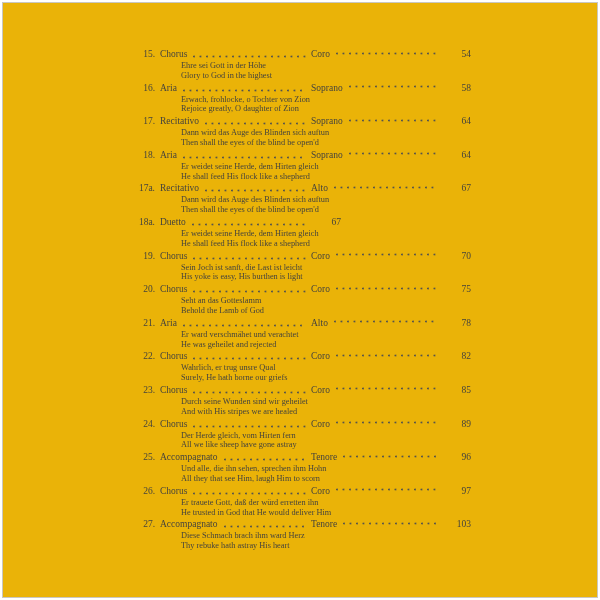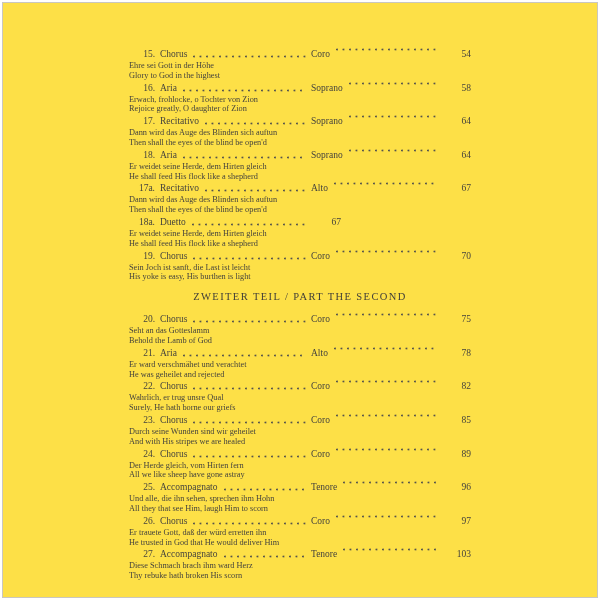--- a/index.html
+++ b/index.html
@@ -7,21 +7,21 @@
     padding: 0;
     background: #ffffff;
     font-family: "Liberation Serif", "DejaVu Serif", serif;
   }
   .sheet {
     box-sizing: border-box;
     width: 596px;
     height: 596px;
     margin: 2px;
     border: 1px solid #c9c7c1;
-    background: #fde047;
+    background: #eab308;
     overflow: hidden;
     color: #45433d;
   }
   .content {
     width: 342px;
     margin: 0 auto;
     padding-top: 45px;
   }
   .entry { margin-bottom: 1px; }
   .row {
@@ -39,39 +39,40 @@
   }
   .cell-label {
     flex: 0 0 151px;
     display: flex;
     align-items: flex-end;
     min-width: 0;
   }
   .cell-voice {
     flex: 1 1 auto;
     display: flex;
-    align-items: flex-start;
+    align-items: center;
     min-width: 0;
   }
   .label, .voice { white-space: nowrap; }
   .leader {
     flex: 1 1 12px;
     min-width: 10px;
     height: 3px;
     margin: 0 5px 2px 6px;
     background-image: radial-gradient(circle at 1px 1.5px, #55534c 0.9px, rgba(0,0,0,0) 1.2px);
     background-size: 6.5px 3px;
     background-repeat: repeat-x;
     background-position: left bottom;
   }
   .pagenum {
     flex: 0 0 30px;
     text-align: right;
   }
   .sub {
+    margin-left: 52px;
     font-size: 8.3px;
     line-height: 9.8px;
     white-space: nowrap;
   }
   .sub.en { }
   .heading {
     text-align: center;
     font-size: 10.5px;
     letter-spacing: 1.4px;
     margin: 9px 0 11px 0;
@@ -192,21 +193,20 @@
       <span class="cell-voice">
         <span class="voice">Coro</span>
         <span class="leader"></span>
       </span>
       <span class="pagenum">70</span>
     </div>
     <div class="sub de">Sein Joch ist sanft, die Last ist leicht</div>
     <div class="sub en">His yoke is easy, His burthen is light</div>
   </div>
 
-  <div class="heading">ZWEITER TEIL / PART THE SECOND</div>
 
   <div class="entry">
     <div class="row">
       <span class="num">20.</span>
       <span class="cell-label">
         <span class="label">Chorus</span>
         <span class="leader"></span>
       </span>
       <span class="cell-voice">
         <span class="voice">Coro</span>
@@ -327,16 +327,16 @@
         <span class="label">Accompagnato</span>
         <span class="leader"></span>
       </span>
       <span class="cell-voice">
         <span class="voice">Tenore</span>
         <span class="leader"></span>
       </span>
       <span class="pagenum">103</span>
     </div>
     <div class="sub de">Diese Schmach brach ihm ward Herz</div>
-    <div class="sub en">Thy rebuke hath broken His scorn</div>
+    <div class="sub en">Thy rebuke hath astray His heart</div>
   </div>
 </div>
 </div>
 
 </body></html>

